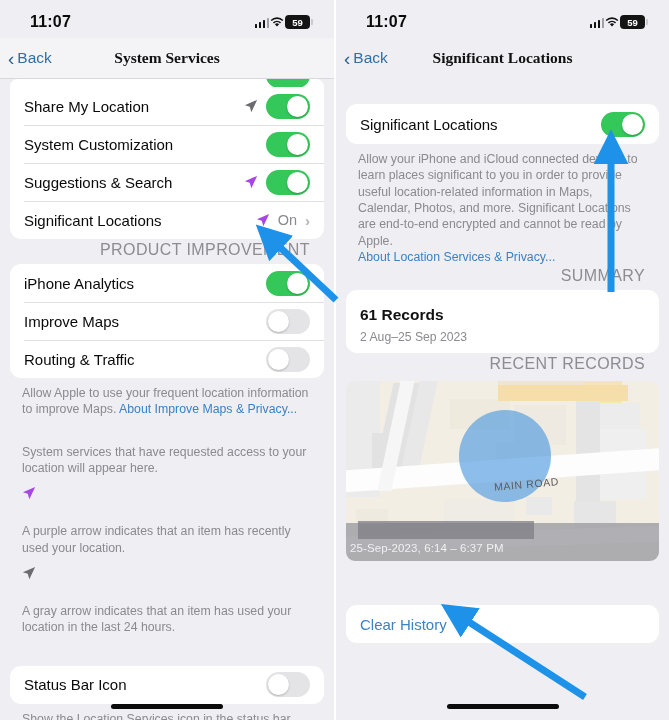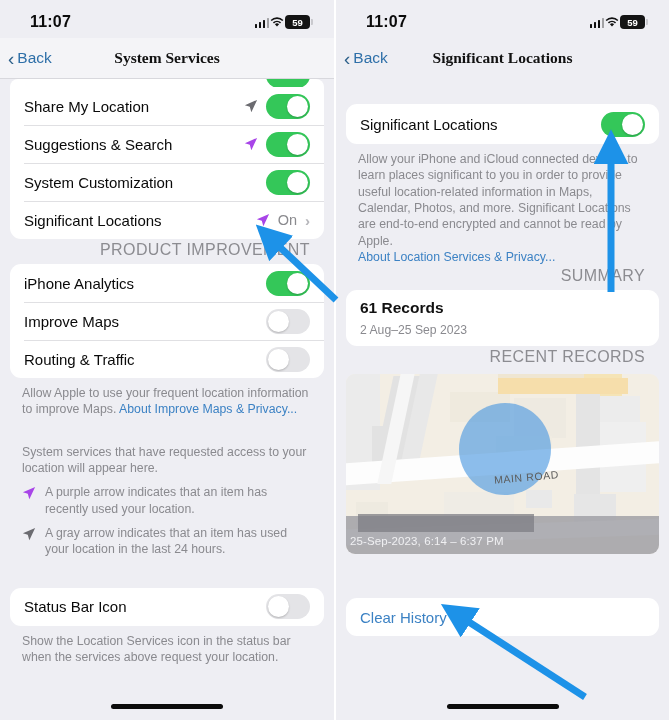--- a/index.html
+++ b/index.html
@@ -109,33 +109,34 @@
     font-size: 16px; color: #8c8c91; letter-spacing: .4px;
     padding: 2px 24px 5px 24px; text-transform: uppercase; text-align: right;
   }
   .footnote {
     font-size: 12.3px; line-height: 1.33; color: #8a8a8f;
     padding: 7px 22px 0 22px;
   }
   .footnote a, .link { color: #3c82c4; text-decoration: none; }
 
   .legend-row {
-    display: flex; gap: 9px; align-items: flex-start;
+    display: flex; gap: 23px; align-items: flex-start;
     padding: 8px 22px 0 22px;
+    flex-direction: column;
   }
   .legend-row .legend-txt { font-size: 12.3px; line-height: 1.33; color: #8a8a8f; }
 
   .home-indicator {
     position: absolute; bottom: 11px; left: 50%;
     transform: translateX(-50%);
     width: 112px; height: 5px; border-radius: 3px; background: #0b0b0b;
   }
 
   
-  .summary-card { padding: 9px 14px 9px 14px; }
+  .summary-card { padding: 16px 14px 9px 14px; }
   .summary-title { font-size: 15.5px; font-weight: bold; color: #111; }
   .summary-sub { font-size: 12.2px; color: #8a8a8f; margin-top: 6px; }
 
   .map {
     margin: 3px 10px 0 10px; height: 180px; border-radius: 9px;
     position: relative; overflow: hidden;
     background: #f3eee4;
   }
   .map .bld { position: absolute; background: #e2e2e2; }
   .map .road {
@@ -224,34 +225,34 @@
             <svg class="loc-arrow" viewBox="0 0 16 16">
                 <path d="M15 1 1 7.2l5.6 1.6L8.4 15 15 1z" fill="#6b6b70"></path>
               </svg>
             <div class="toggle on">
                 <div class="knob"></div>
               </div>
           </div>
         </div>
 
         <div class="row">
+          <div class="row-label">System Customization</div>
+          <div class="row-right">
+            <div class="toggle on">
+                <div class="knob"></div>
+              </div>
+          </div>
+        </div>
+
+        <div class="row">
           <div class="row-label">Suggestions &amp; Search</div>
           <div class="row-right">
             <svg class="loc-arrow" viewBox="0 0 16 16">
                 <path d="M15 1 1 7.2l5.6 1.6L8.4 15 15 1z" fill="#a845e8"></path>
               </svg>
-            <div class="toggle on">
-                <div class="knob"></div>
-              </div>
-          </div>
-        </div>
-
-        <div class="row">
-          <div class="row-label">System Customization</div>
-          <div class="row-right">
             <div class="toggle on">
                 <div class="knob"></div>
               </div>
           </div>
         </div>
 
         <div class="row">
           <div class="row-label">Significant Locations</div>
           <div class="row-right">
             <svg class="loc-arrow" viewBox="0 0 16 16">

